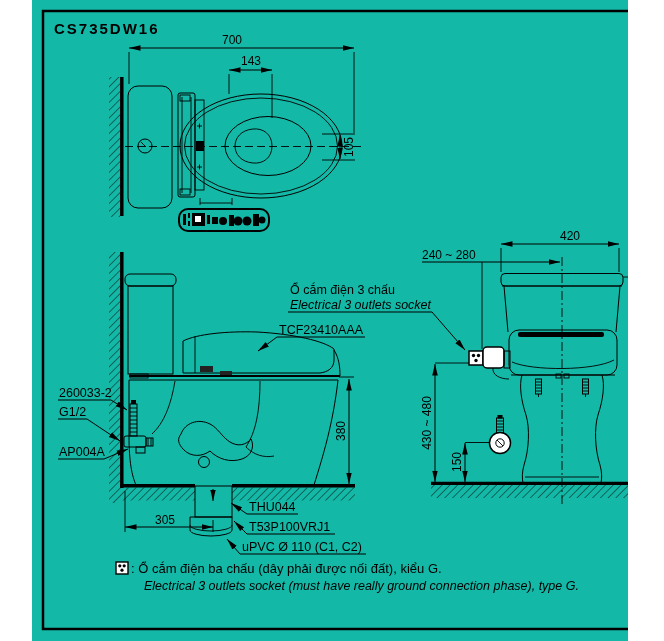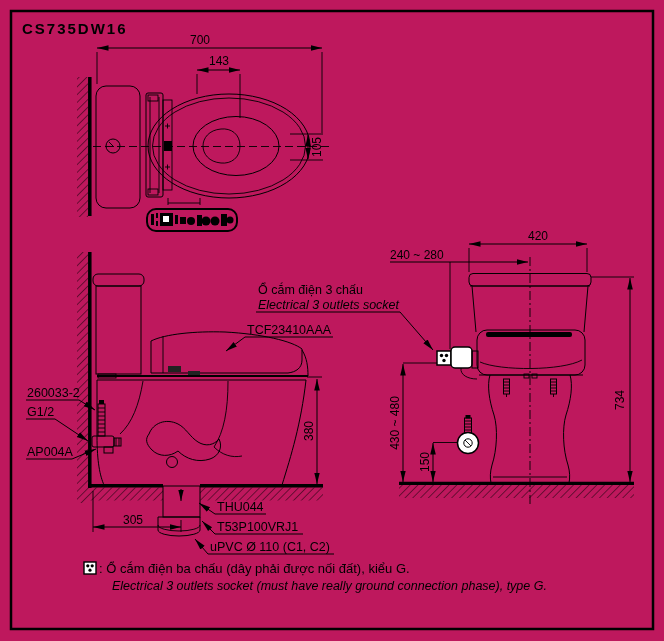--- a/index.html
+++ b/index.html
@@ -1,17 +1,17 @@
 <!DOCTYPE html>
 <html><head>
 <meta charset="utf-8">
 <style>
   html,body{margin:0;padding:0;background:#fff;}
-  .sheet{position:relative;width:664px;height:641px;background:#be185d;overflow:hidden;
-         font-family:"Liberation Sans", sans-serif;}
+  .sheet{position:relative;width:596px;height:641px;background:#14b8a6;overflow:hidden;
+         font-family:"Liberation Sans", sans-serif;margin-left:32px;}
   svg{position:absolute;left:0;top:0;}
   svg text{font-family:"Liberation Sans", sans-serif;fill:#000;}
   .dim{font-size:12px;}
   .lbl{font-size:12.5px;}
   .ttl{font-size:15px;font-weight:bold;letter-spacing:2px;}
   .note{font-size:13px;}
   .noteEn{font-size:12.5px;font-style:italic;}
   .it{font-style:italic;}
   .ln{stroke:#000;stroke-width:1;fill:none;}
   .thin{stroke:#000;stroke-width:0.9;fill:none;}

